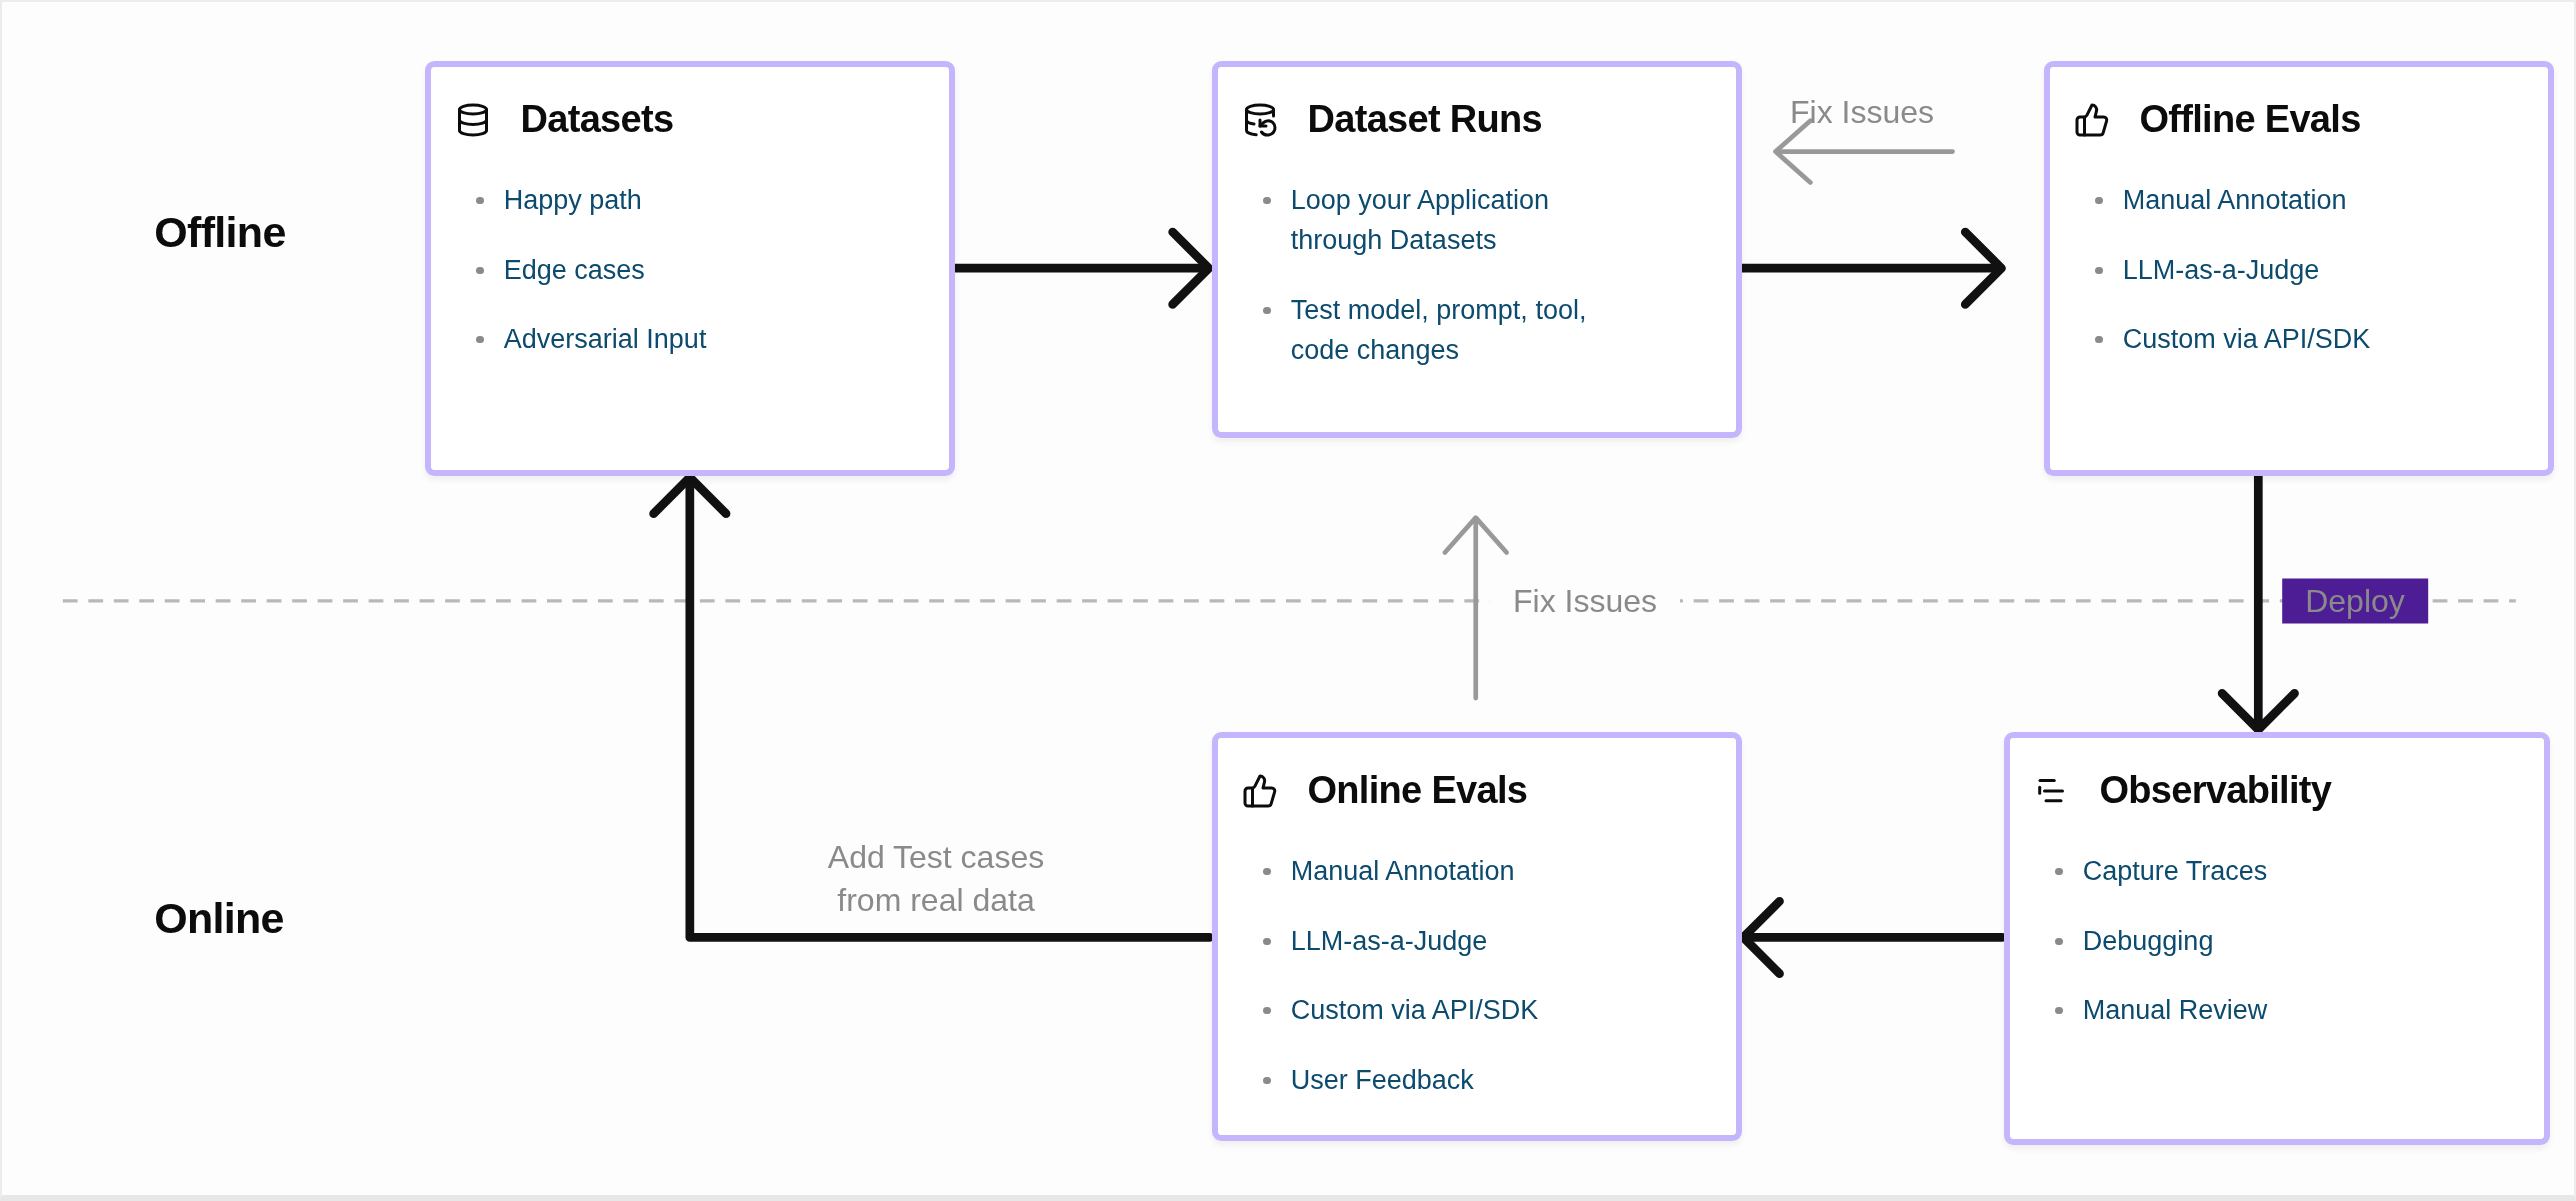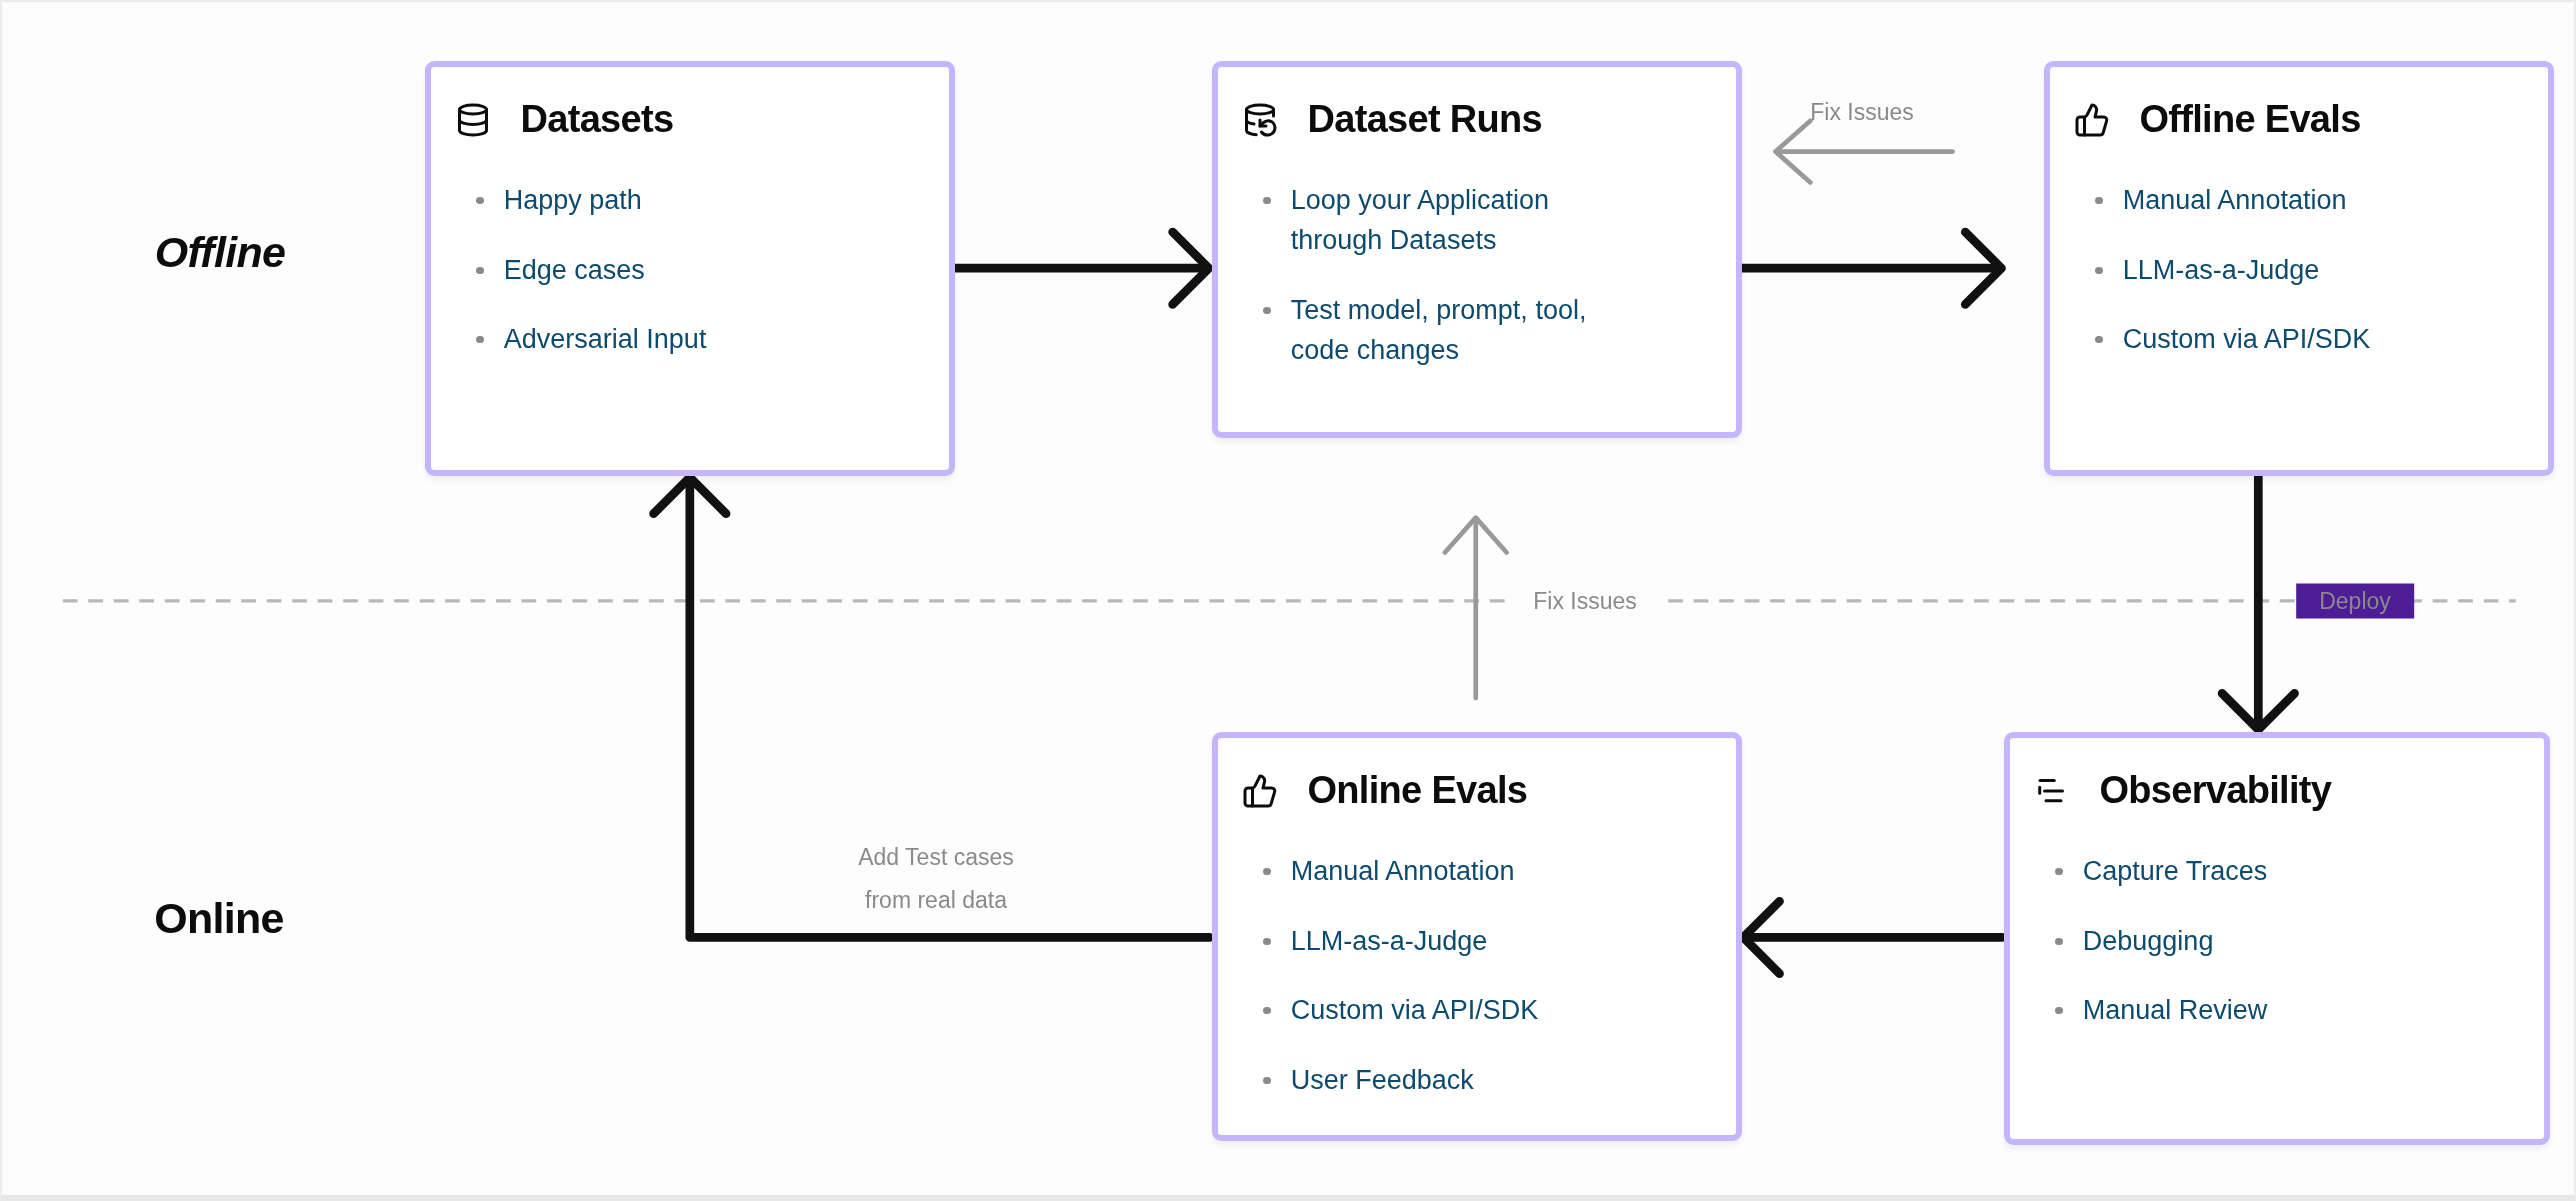--- a/index.html
+++ b/index.html
@@ -58,26 +58,26 @@
     background:#8a8a8a;margin:17px 20px 0 4px;
   }
   .box-online ul.bullets li{margin-bottom:29.5px;}
   .box-dataset-runs .btxt{max-width:349px;}
   .side-label{
     position:absolute;z-index:3;
     transform:translate(-50%,-50%);
     font-size:43px;font-weight:bold;color:#0c0c0c;letter-spacing:-0.7px;
     white-space:nowrap;
   }
-  .offline-label{left:218px;top:250px;font-style:italic;}
+  .offline-label{left:218px;top:230px;}
   .online-label{left:217px;top:916px;}
   .edge-label{
     position:absolute;z-index:3;
     transform:translate(-50%,-50%);
-    font-size:23px;color:#8a8a8a;white-space:nowrap;
+    font-size:32px;color:#8a8a8a;white-space:nowrap;
   }
   .fix-top{left:1860px;top:110px;}
   .fix-mid{left:1583px;top:599px;background:#fdfdfd;padding:4px 23px;}
   .deploy {left:2353px;top:599px;background:#4c1d95;padding:4px 23px;}
   .add-cases{
     left:934px;top:877px;text-align:center;line-height:43px;
   }
   .add-cases span{display:block;}
 </style>
 </head>

